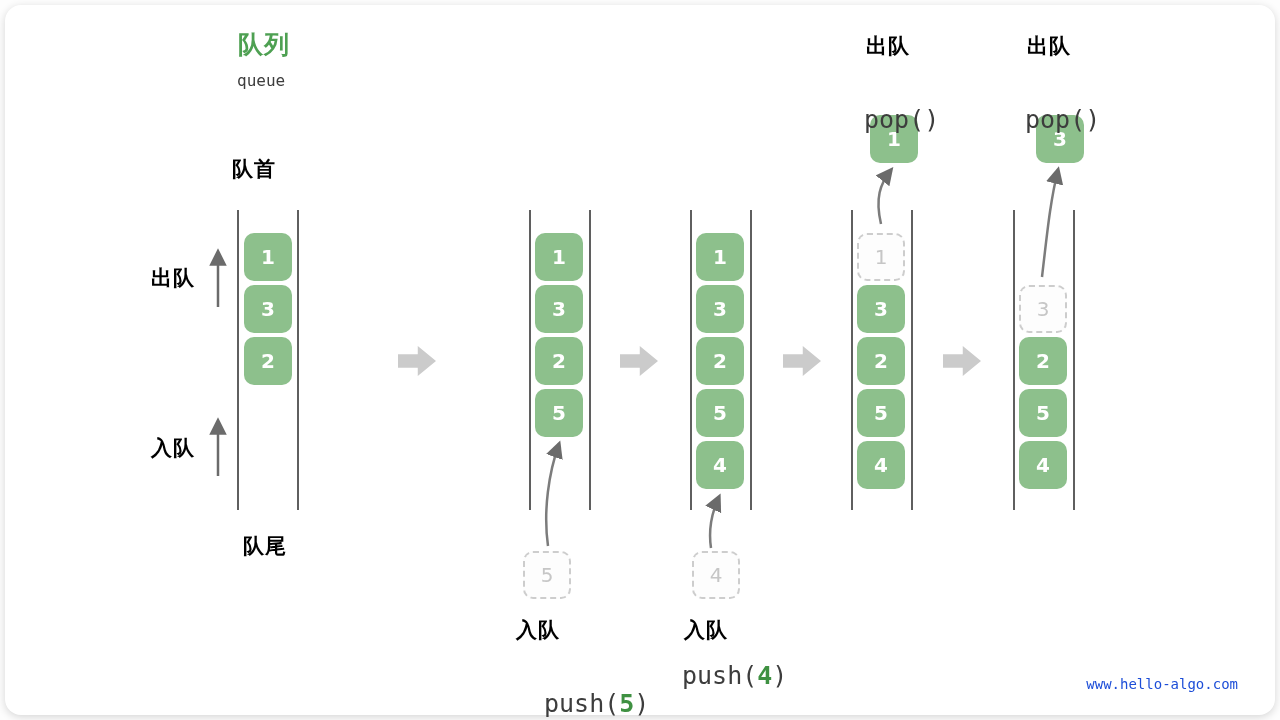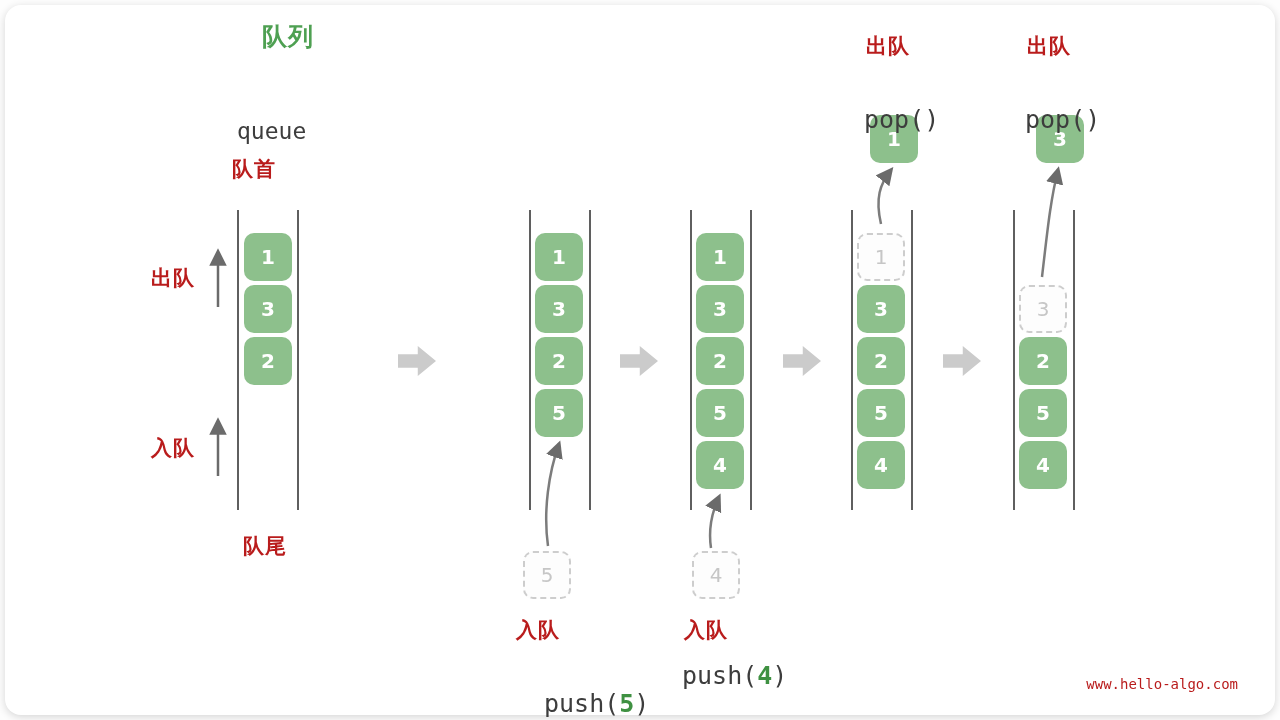--- a/index.html
+++ b/index.html
@@ -4,49 +4,49 @@
 <style>
   html,body{margin:0;padding:0;background:#fdfdfd;}
   .canvas{position:relative;width:1280px;height:720px;overflow:hidden;
           font-family:"Liberation Sans",sans-serif;}
   .card{position:absolute;left:5px;top:5px;right:5px;bottom:5px;
         background:#ffffff;border-radius:16px;
         box-shadow:0 2px 8px rgba(0,0,0,0.16);}
   .abs{position:absolute;}
 
   .title-zh{font-size:25px;font-weight:bold;color:#4ea052;letter-spacing:1px;}
-  .subtitle{font-family:"DejaVu Sans Mono",monospace;font-size:23px;color:#3d3d3d;margin-top:47px;}
+  .subtitle{font-family:"DejaVu Sans Mono",monospace;font-size:16px;color:#3d3d3d;}
 
-  .cjk-label{font-size:21px;font-weight:bold;color:#b91c1c;letter-spacing:1px;}
+  .cjk-label{font-size:21px;font-weight:bold;color:#000000;letter-spacing:1px;}
   .code{font-family:"DejaVu Sans Mono",monospace;font-size:25px;color:#3d3d3d;margin-top:37px;}
   .code .arg{color:#3f9142;font-weight:bold;}
 
   .vline{position:absolute;width:2px;top:210px;height:300px;background:#5f5f5f;}
 
   .qbox{position:absolute;width:48px;height:48px;border-radius:10px;
         background:#8dc08c;color:#ffffff;
         font-family:"DejaVu Sans",sans-serif;font-size:20px;font-weight:bold;
         display:flex;align-items:center;justify-content:center;}
   .ghost{background:#fdfdfd;border:2px dashed #cdcdcd;color:#c6c6c6;
          font-weight:normal;box-sizing:border-box;}
 
   .barrow{position:absolute;width:38px;height:36px;background:#cbcbcb;
           clip-path:polygon(0 31%,52% 31%,52% 8%,100% 50%,52% 92%,52% 69%,0 69%);}
 
-  .watermark{font-family:"DejaVu Sans Mono",monospace;font-size:14px;color:#b91c1c;}
+  .watermark{font-family:"DejaVu Sans Mono",monospace;font-size:14px;color:#1d4ed8;}
 
   svg.overlay{position:absolute;left:0;top:0;pointer-events:none;}
 </style>
 </head>
 <body>
 
 <div class="canvas">
   <div class="card"></div>
 
-  <div class="abs title-zh" style="left:238px;top:20px;margin-left:24px;">队列</div>
+  <div class="abs title-zh" style="left:238px;top:28px;">队列</div>
   <div class="abs subtitle" style="left:237px;top:71px;">queue</div>
 
   <div class="abs cjk-label" style="left:232px;top:155px;">队首</div>
   <div class="abs cjk-label" style="left:243px;top:532px;">队尾</div>
   <div class="abs cjk-label" style="left:151px;top:264px;">出队</div>
   <div class="abs cjk-label" style="left:151px;top:434px;">入队</div>
 
   <svg class="overlay" width="1280" height="720">
     <defs>
       <marker id="ah" markerWidth="9" markerHeight="9" refX="5.5" refY="3.5" orient="auto">

